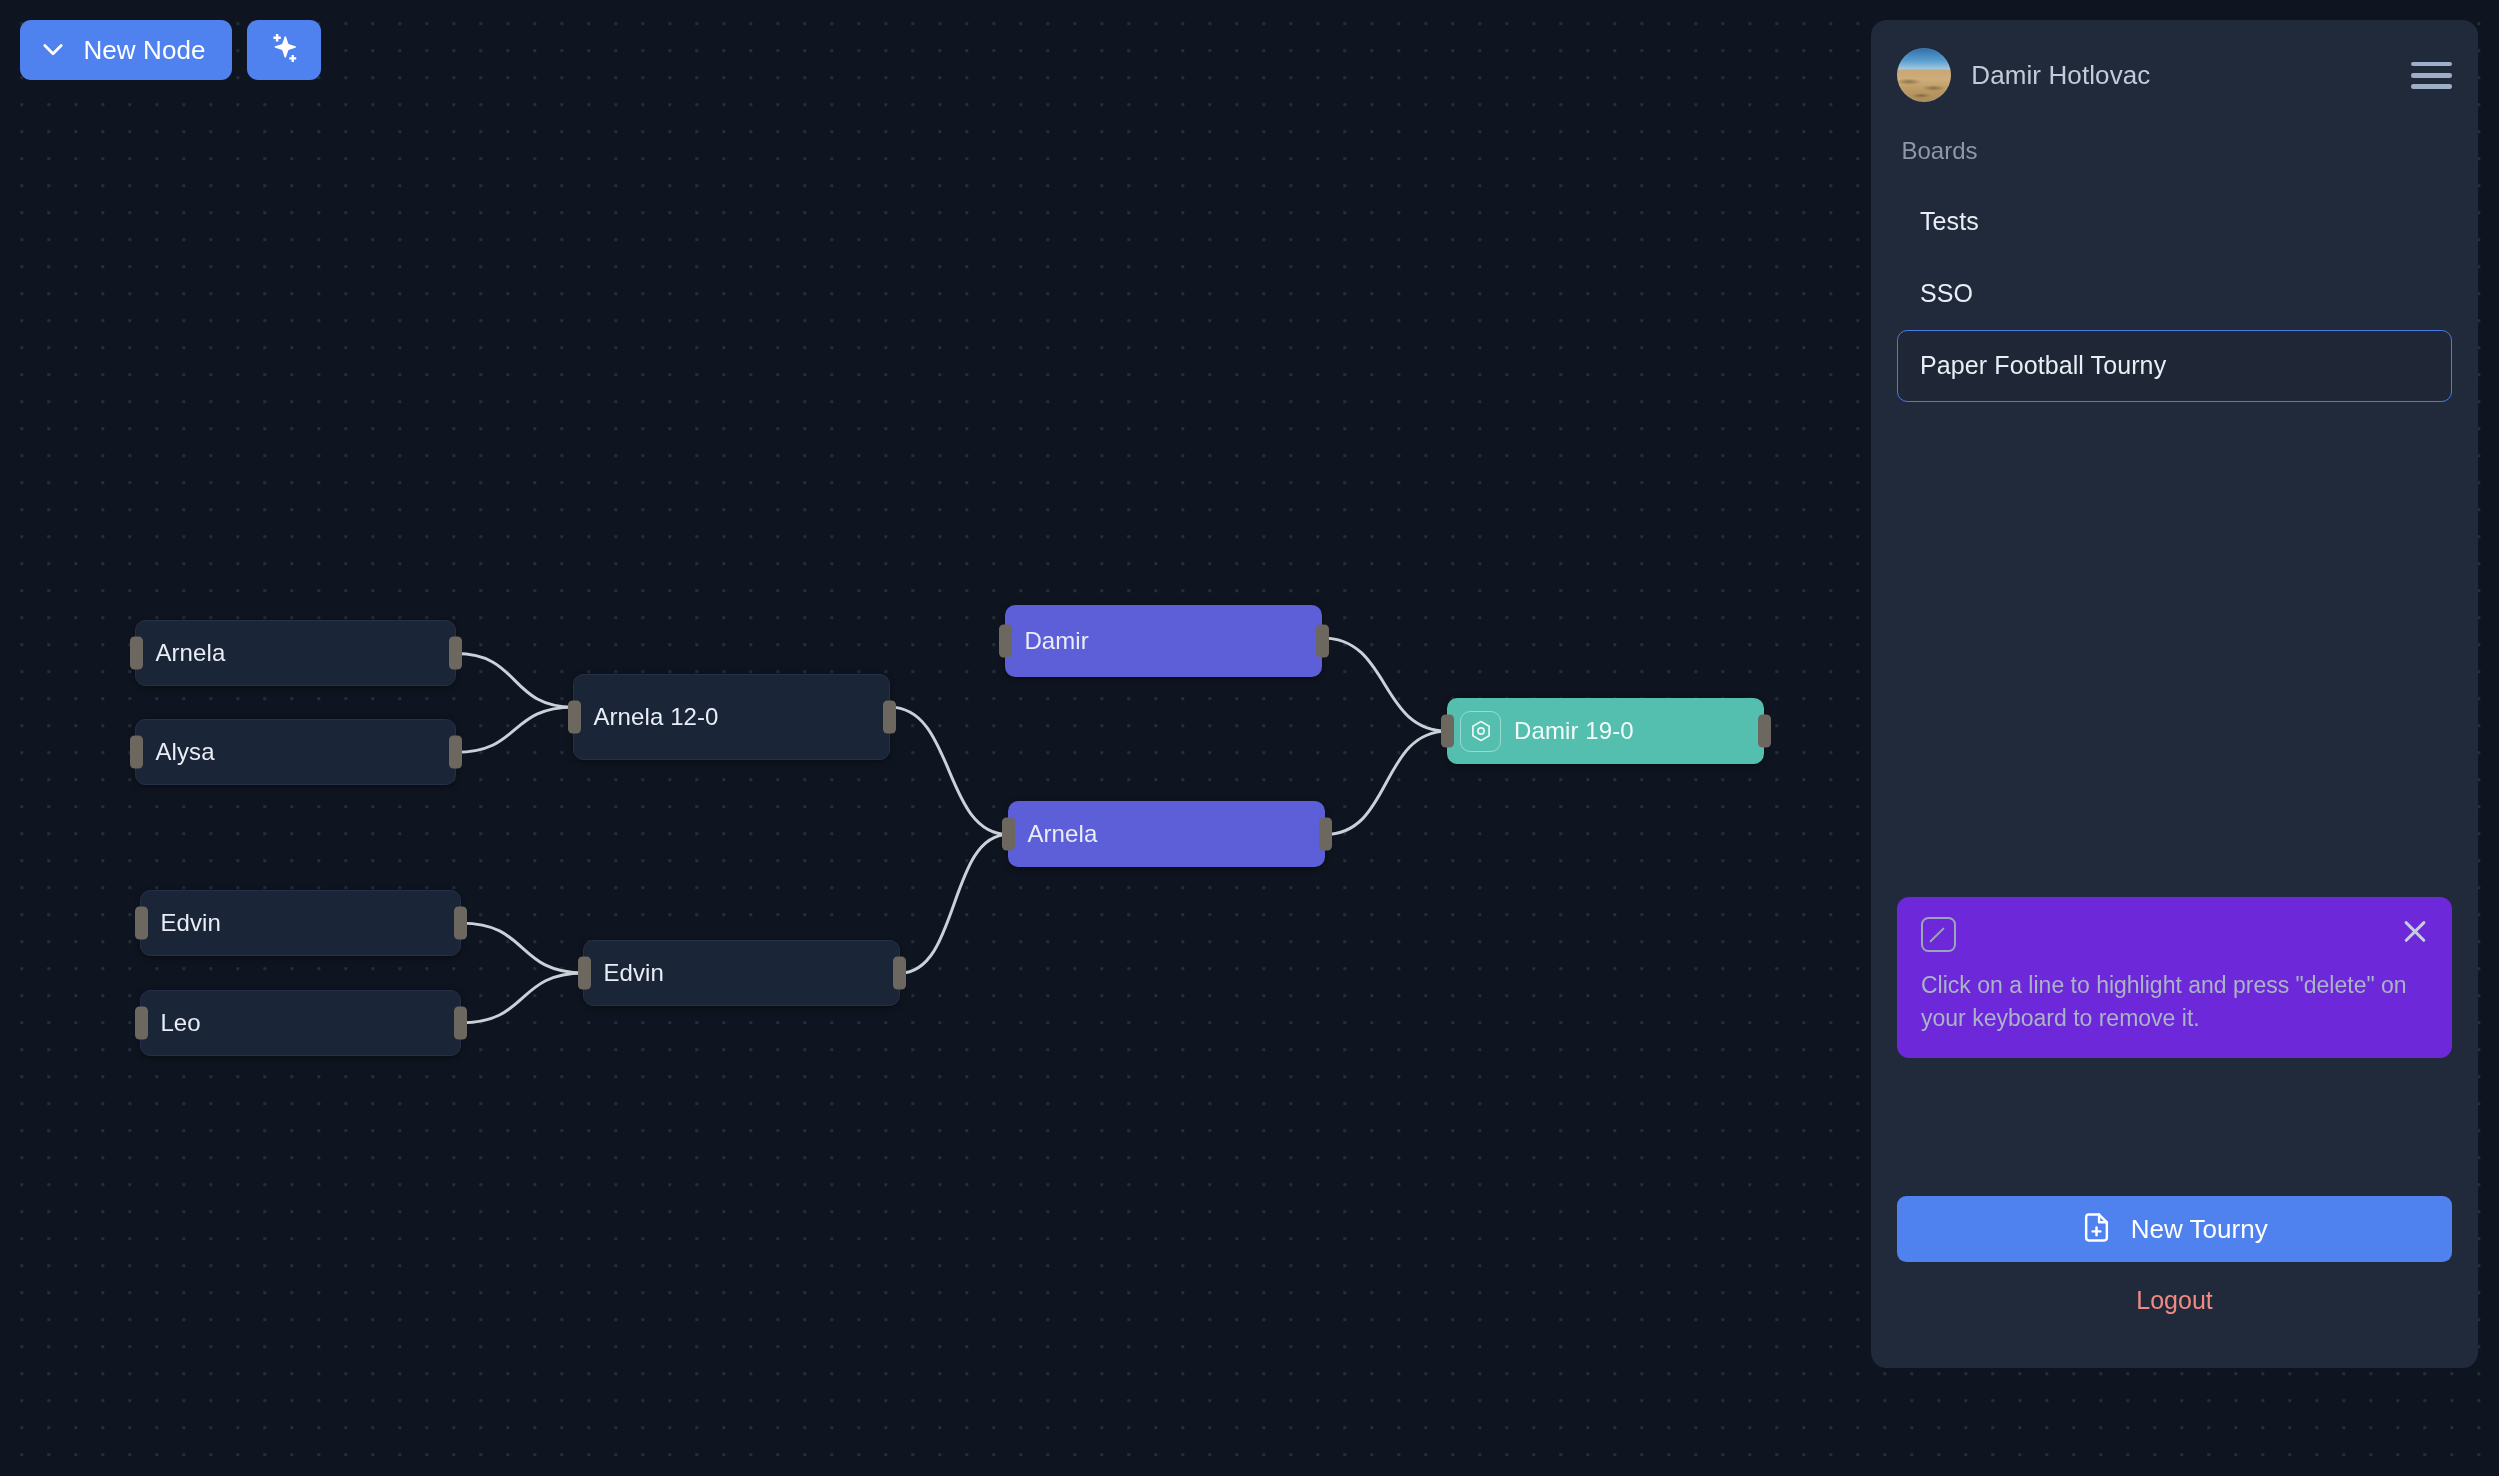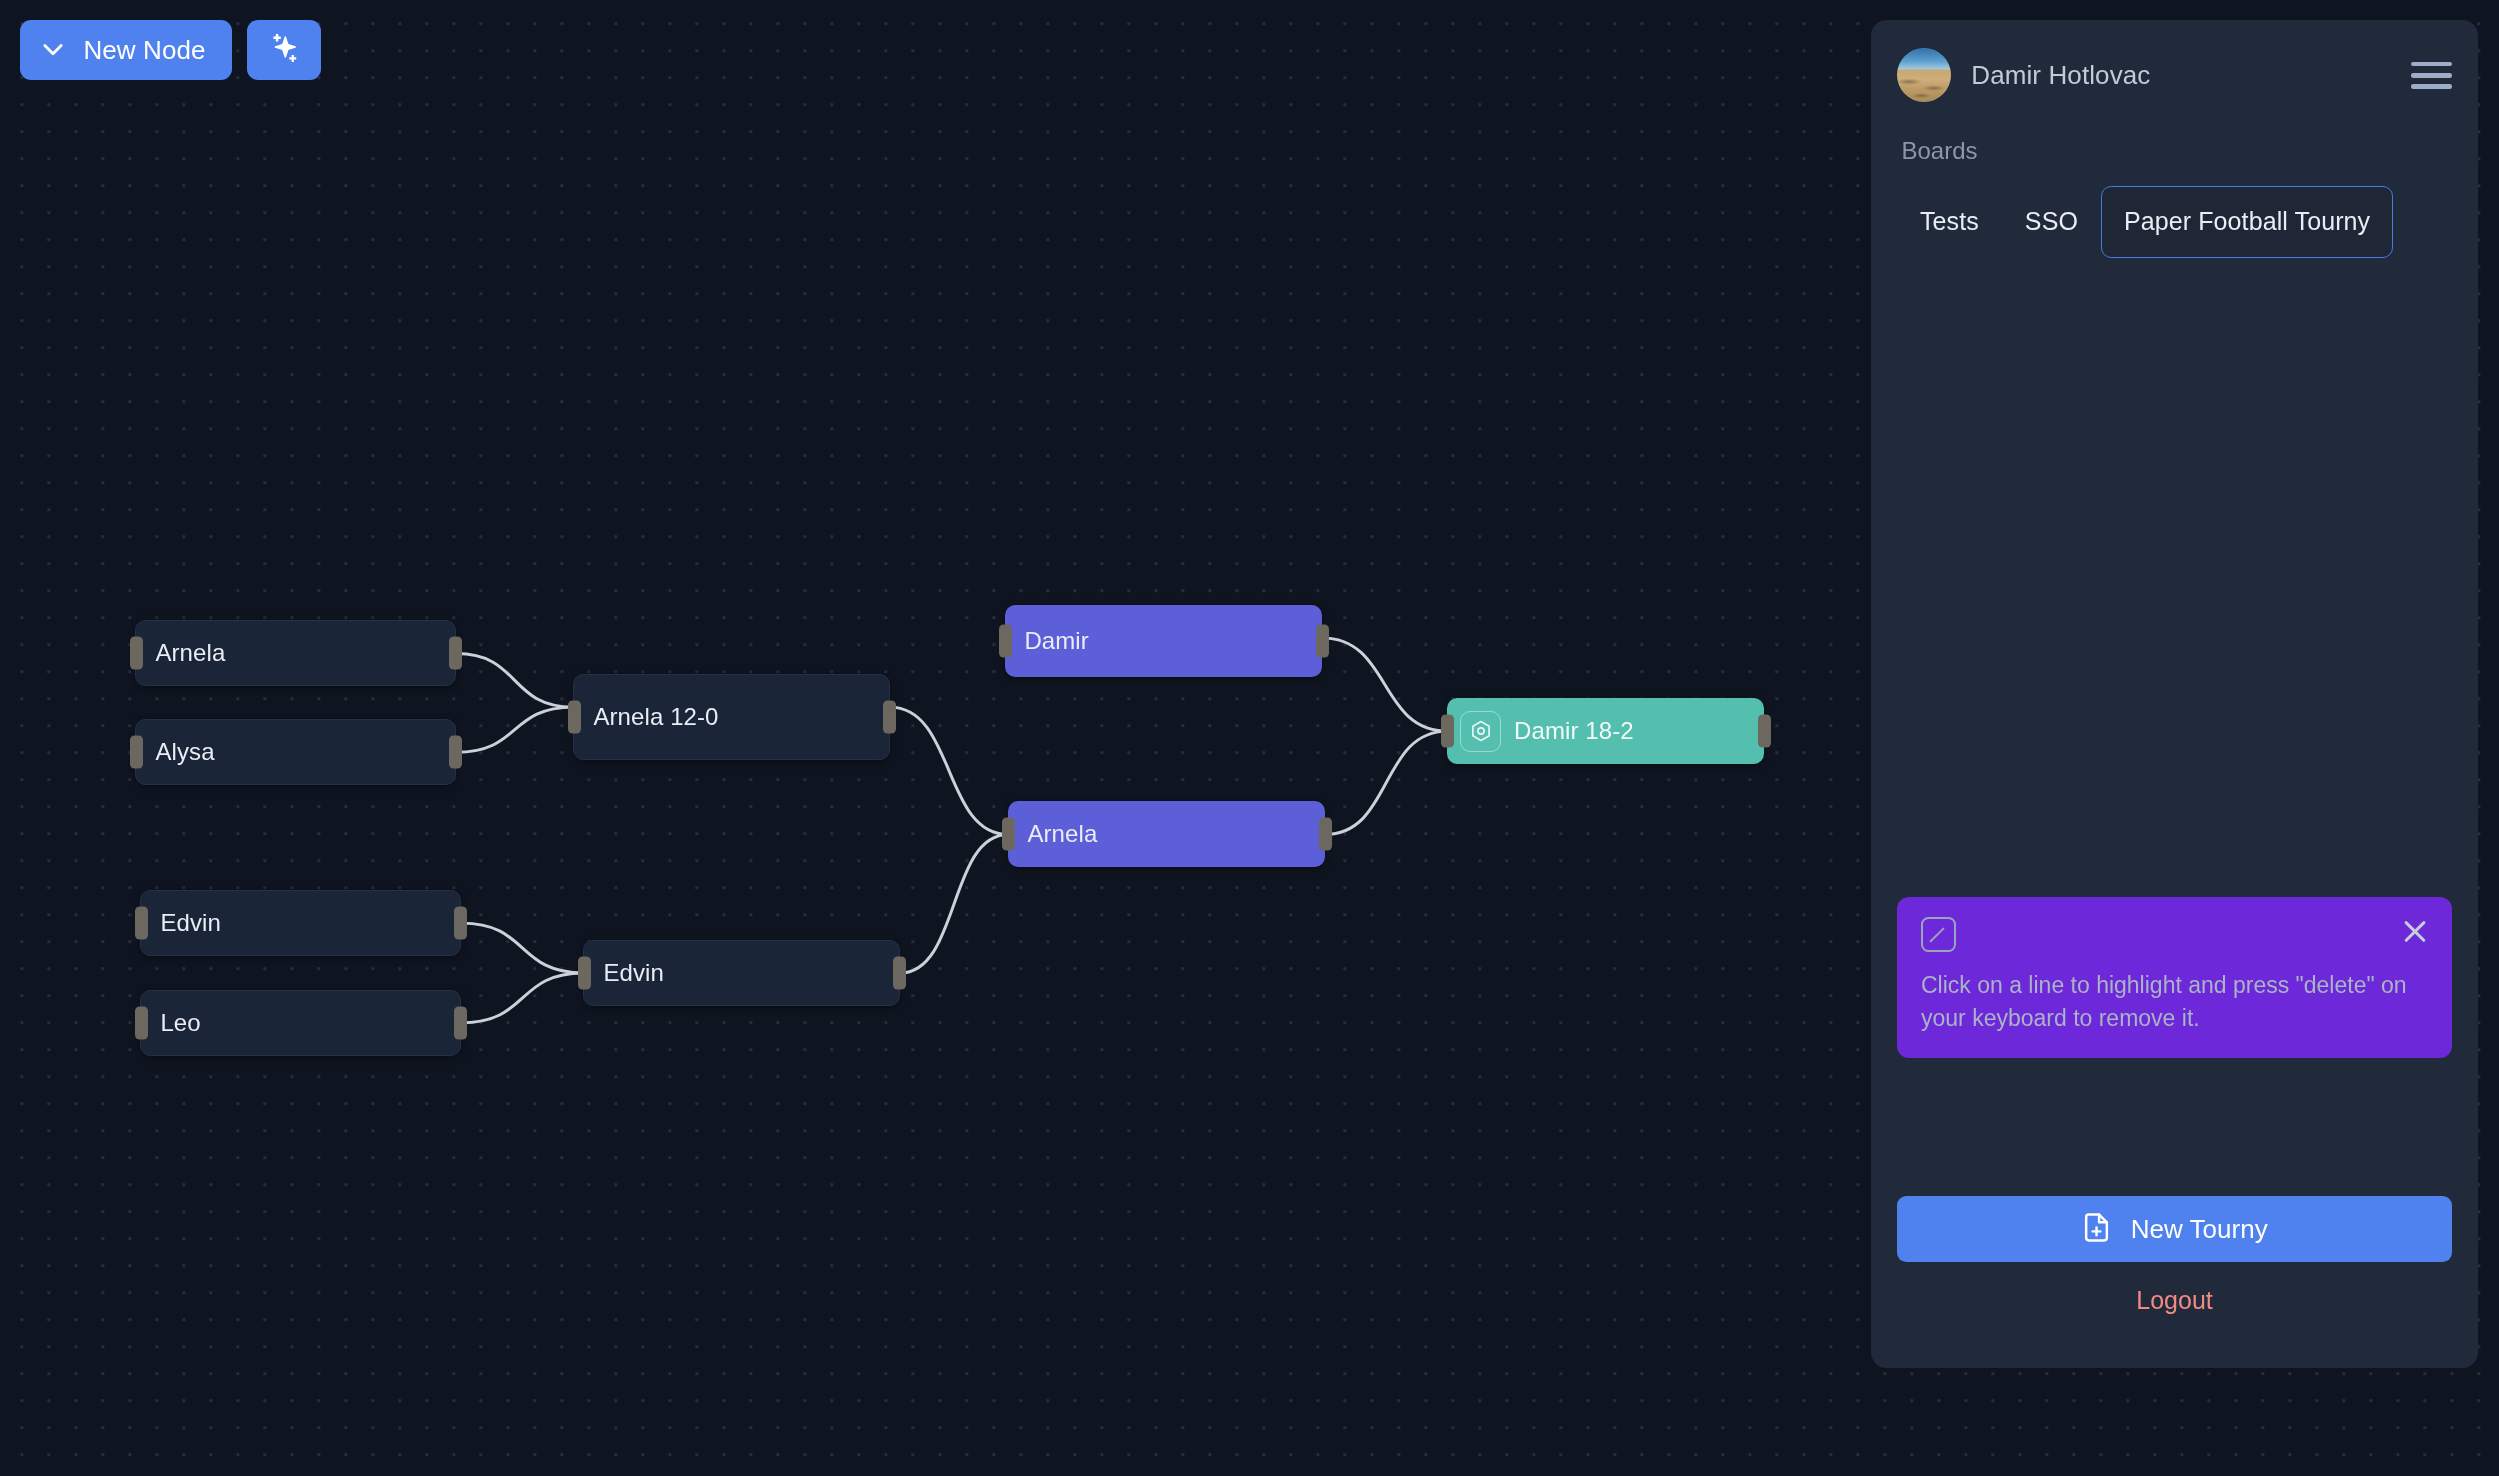--- a/index.html
+++ b/index.html
@@ -191,21 +191,21 @@
   #boards-title {
     padding: 35px 26px 0 30.5px;
     font-size: 24px;
     color: #8d97a8;
   }
 
   #board-list {
     margin-top: 20.3px;
     padding: 0 26px;
     display: flex;
-    flex-direction: row;
+    flex-direction: column;
   }
   .board-item {
     height: 72px;
     display: flex;
     align-items: center;
     padding: 0 22px;
     border-radius: 10.2px;
     border: 1.8px solid transparent;
     font-size: 25px;
     color: #e9eef6;
@@ -350,21 +350,21 @@
         <div class="handle right"></div>
       </div>
       <div class="node teal" style="left: 1447px; top: 698px; width: 317px; height: 66px;">
         <div class="handle left"></div>
         <div class="gem-badge">
           <svg width="24" height="24" viewBox="0 0 24 24" fill="none" stroke="rgba(255,255,255,0.85)" stroke-width="1.7" stroke-linejoin="round">
             <path d="M12 2.6l8.1 4.7v9.4L12 21.4 3.9 16.7V7.3z"></path>
             <circle cx="12" cy="12" r="3.1"></circle>
           </svg>
         </div>
-        <span class="node-label">Damir 18-2</span>
+        <span class="node-label">Damir 19-0</span>
         <div class="handle right"></div>
       </div>
     </div>
 
   <div id="toolbar">
     <button class="tb-btn" id="new-node-btn">
       <span class="ico">
         <svg width="28" height="28" viewBox="0 0 24 24" fill="none" stroke="#ffffff" stroke-width="2.4" stroke-linecap="round" stroke-linejoin="round">
             <polyline points="5 9 12 16 19 9"></polyline>
           </svg>

